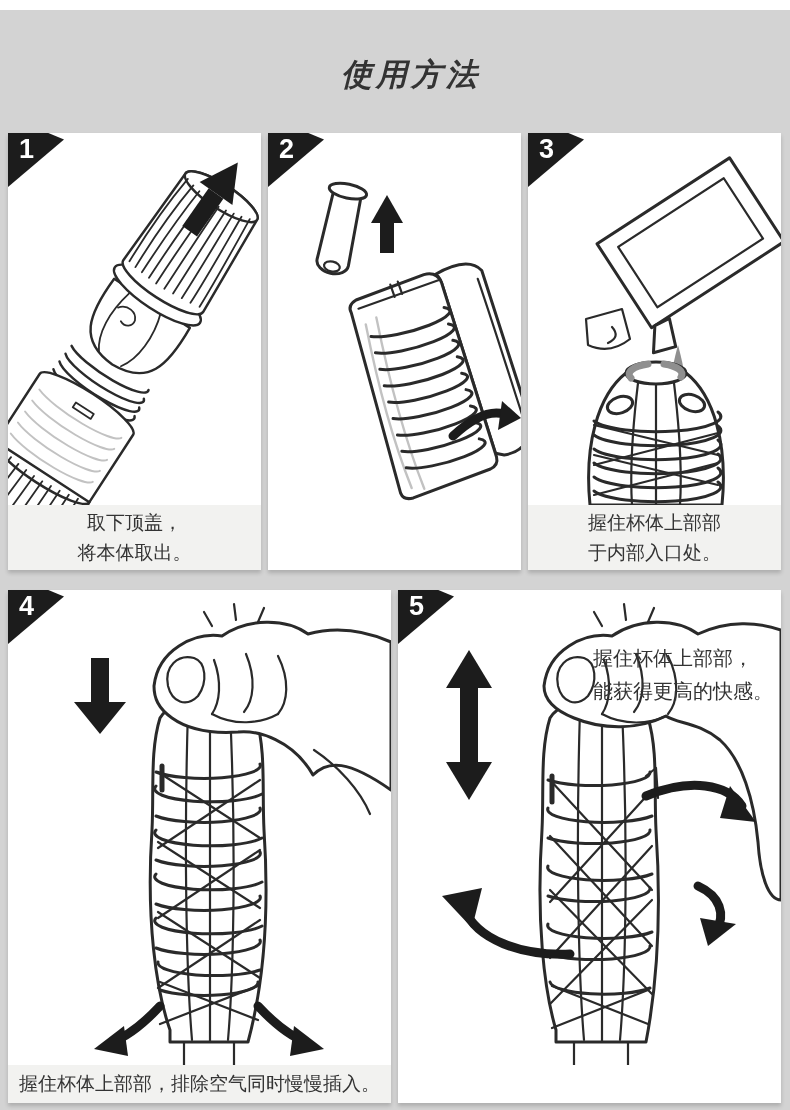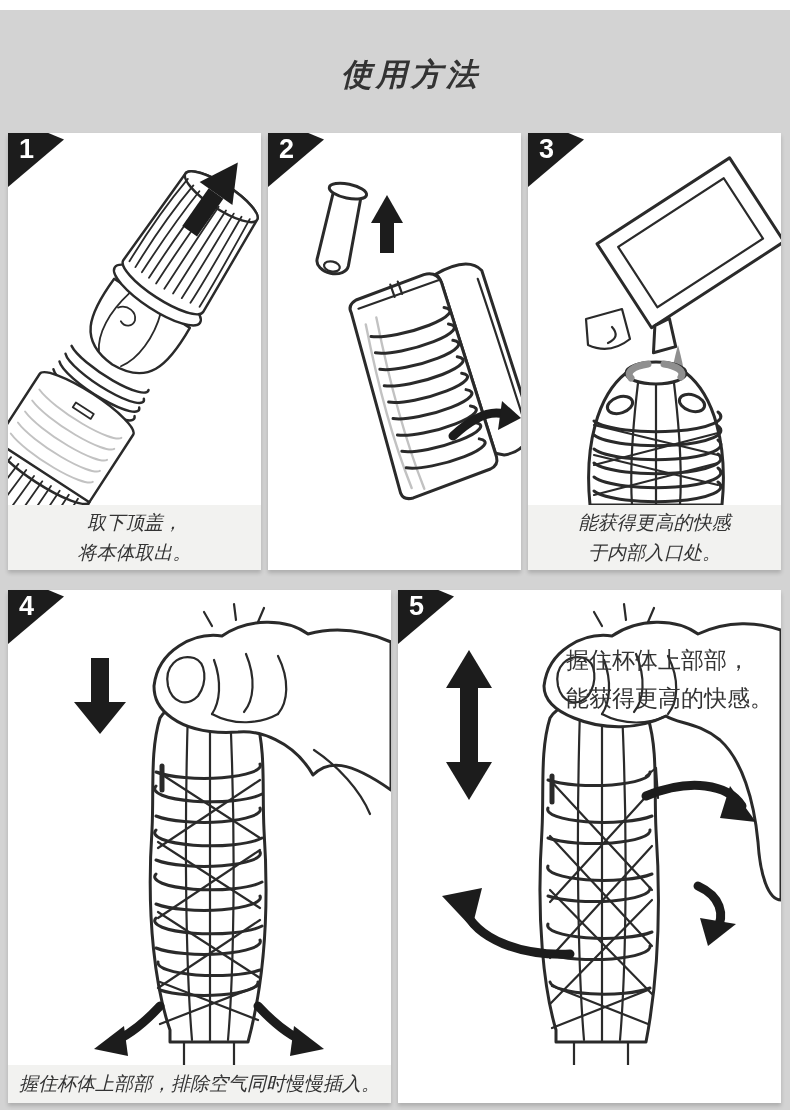--- a/index.html
+++ b/index.html
@@ -27,27 +27,27 @@
     position:absolute;top:0;left:0;width:56px;height:54px;z-index:6;
     background:#1c1c1c;
     clip-path:polygon(0 0,72% 0,100% 12%,0 100%);
     color:#ffffff;font-weight:700;font-size:27px;
     padding:3px 0 0 11px;box-sizing:border-box;line-height:1;
   }
   .caption{
     position:absolute;bottom:0;left:0;right:0;z-index:5;
     background:#f2f2f0;color:#333333;
     display:flex;align-items:center;justify-content:center;text-align:center;
-    font-size:19px;line-height:1.55;white-space:pre-line;font-style:italic;
+    font-size:19px;line-height:1.55;white-space:pre-line;
   }
   .p-small .caption{height:65px;}
   .p-large .caption{height:38px;text-align:right;}
   .annotation{
     position:absolute;top:52px;right:8px;z-index:4;
-    font-size:23px;line-height:1.65;color:#333333;text-align:left;
+    font-size:20px;line-height:1.65;color:#333333;text-align:left;
     white-space:pre-line;
   }
   
   .ln{fill:none;stroke:#2a2a2a;stroke-width:3;stroke-linecap:round;stroke-linejoin:round;}
   .ln2{fill:none;stroke:#2a2a2a;stroke-width:2.2;stroke-linecap:round;stroke-linejoin:round;}
   .lt{fill:none;stroke:#c2c2c2;stroke-width:2.4;stroke-linecap:round;}
   .fw{fill:#ffffff;stroke:#2a2a2a;stroke-width:3;stroke-linejoin:round;}
   .fw2{fill:#ffffff;stroke:#2a2a2a;stroke-width:2.2;stroke-linejoin:round;}
   .blk{fill:#1c1c1c;stroke:none;}
   .blkln{fill:none;stroke:#1c1c1c;stroke-width:9;stroke-linecap:round;}
@@ -198,21 +198,21 @@
         <path class="ln" d="M66,316 A64,15 0 0 0 190,307"></path>
         <path class="ln" d="M66,330 A64,15 0 0 0 190,321"></path>
         <path class="ln" d="M66,344 A64,15 0 0 0 190,335"></path>
         <path class="ln" d="M66,358 A64,15 0 0 0 190,349"></path>
         <path class="ln2" d="M66,292 L190,322"></path>
         <path class="ln2" d="M190,300 L66,332"></path>
         <path class="ln2" d="M66,322 L190,352"></path>
         <path class="ln2" d="M190,330 L66,362"></path>
       </g>
     </svg>
-    <div class="caption"><span>能获得更高的快感
+    <div class="caption"><span>握住杯体上部部
 于内部入口处。</span></div>
   </section>
 </div>
 
 <div class="row row2">
 
   <section class="panel p-large">
     <div class="badge"><span>4</span></div>
     <svg class="illus" width="383" height="475" viewBox="0 0 383 475">
 

